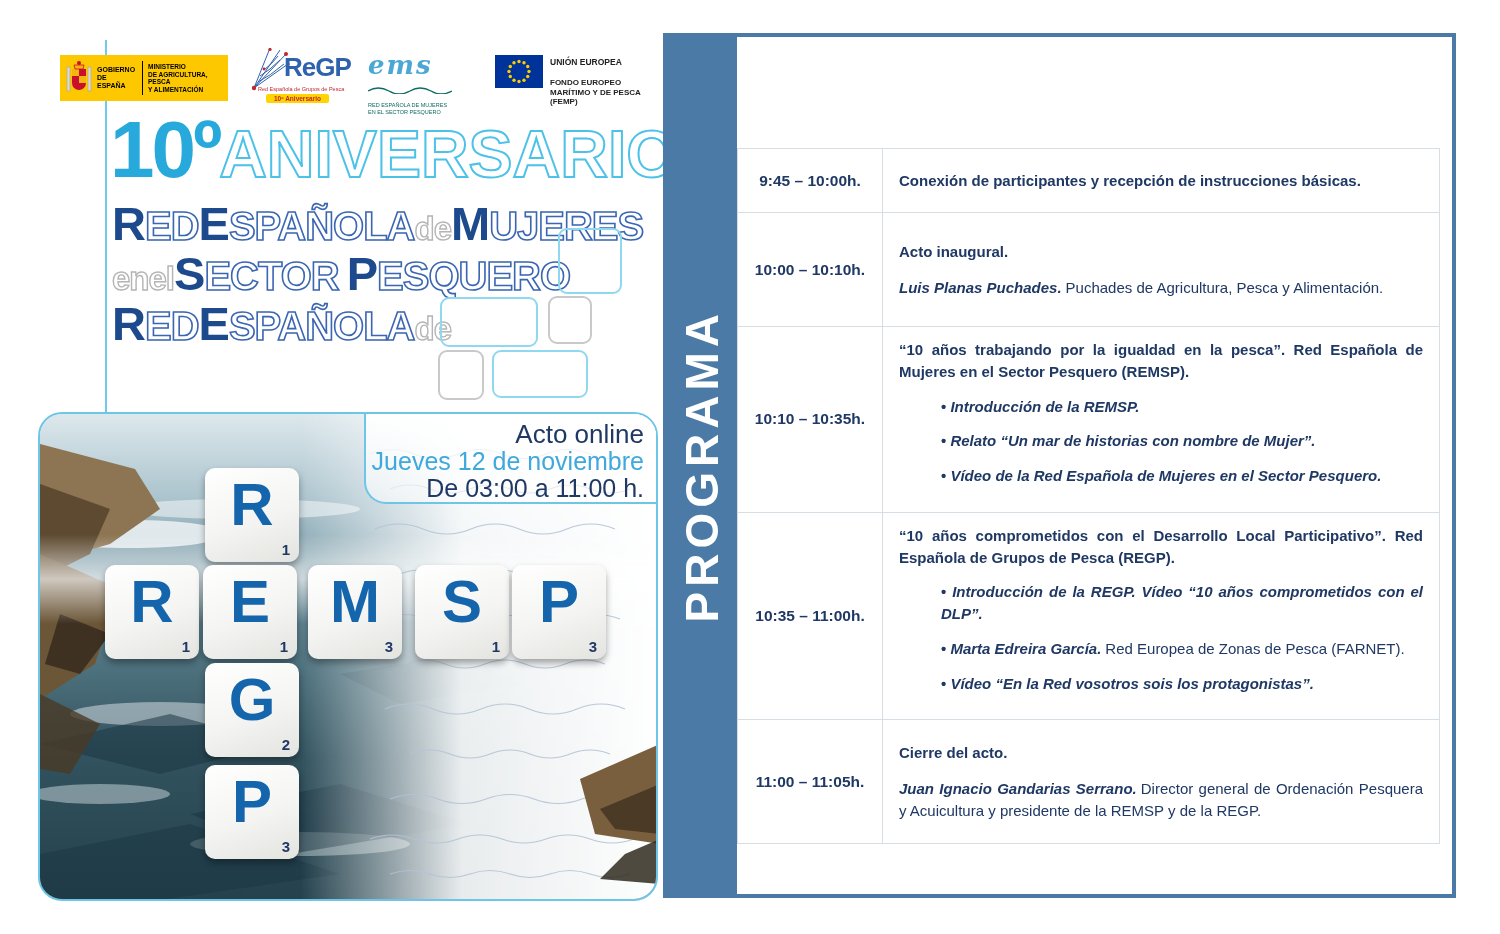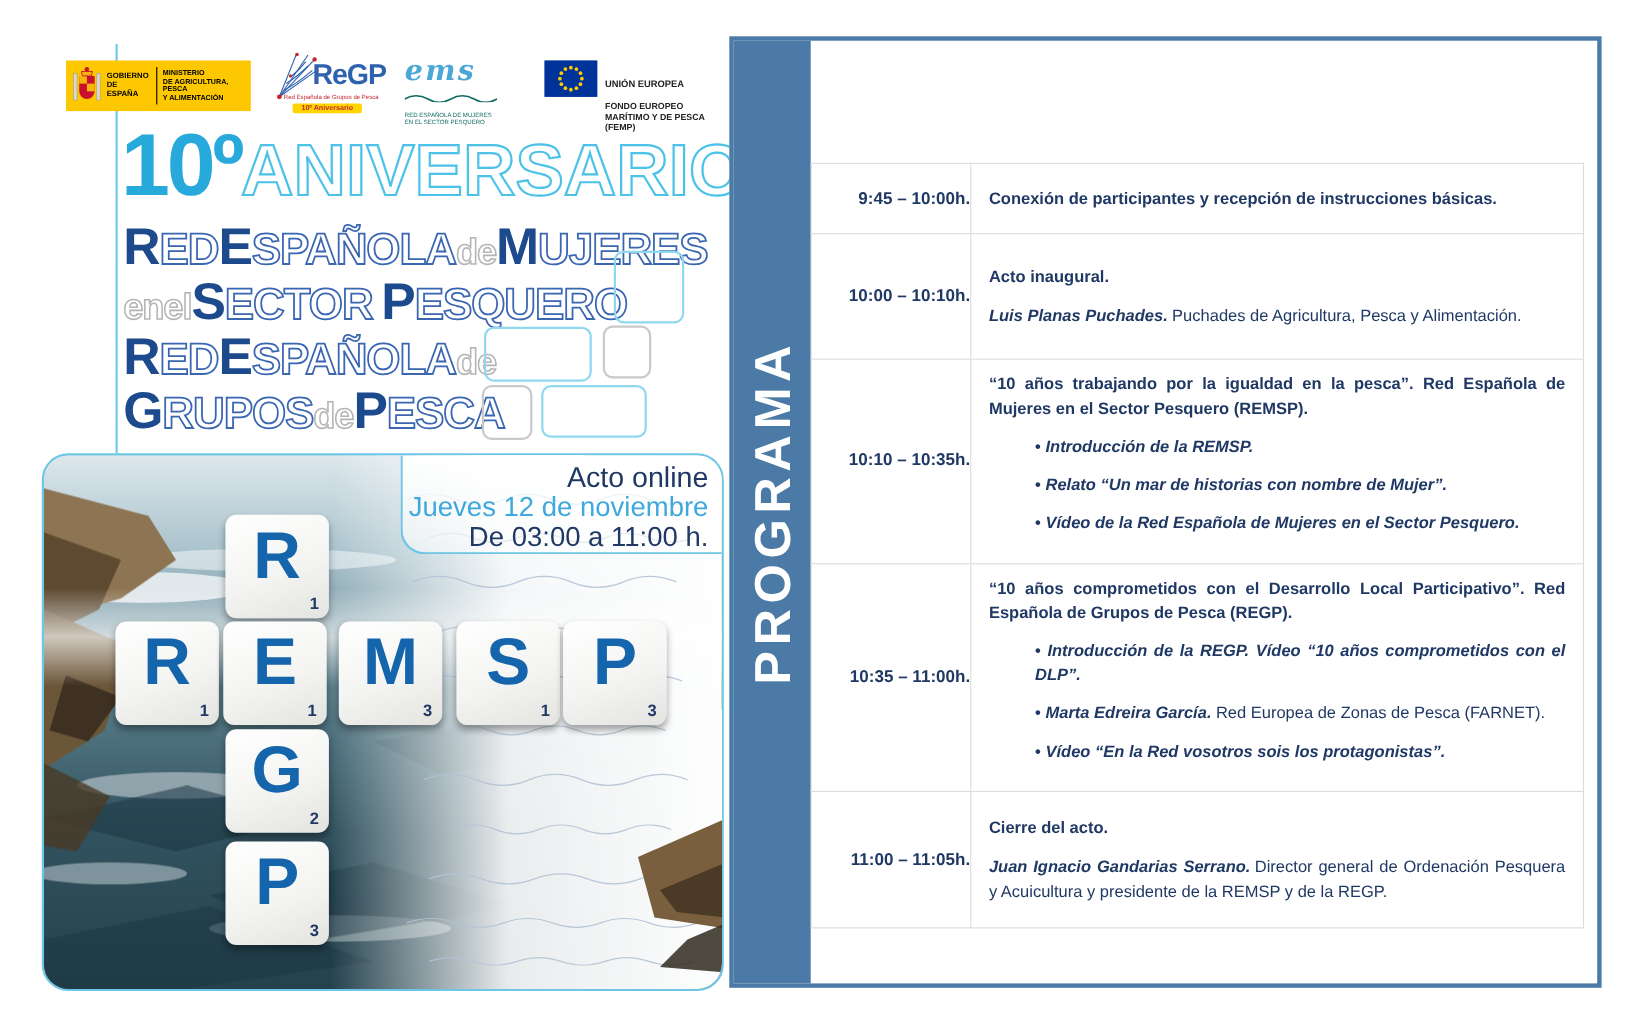--- a/index.html
+++ b/index.html
@@ -28,21 +28,21 @@
                font-size:6.5px; font-weight:bold; padding:1px 8px; border-radius:2px; }
 
   .remsp-logo { position:absolute; left:368px; top:50px; width:90px; height:58px; }
   .remsp-script { font-style:italic; font-weight:bold; font-size:26px; color:#4aa7d6;
                   font-family:"DejaVu Serif", serif; letter-spacing:2px; }
   .remsp-sub { font-size:5.5px; color:#0e6a63; line-height:7px; margin-top:4px; text-transform:uppercase; }
 
   .eu-logo { position:absolute; left:495px; top:55px; display:flex; }
   .eu-flag { width:48px; height:33px; background:#003399; }
   .eu-text { margin-left:7px; }
-  .eu-l1 { font-size:8.5px; font-weight:bold; color:#222; margin-top:16px; }
+  .eu-l1 { font-size:8.5px; font-weight:bold; color:#222; margin-top:2px; }
   .eu-l2 { font-size:8px; font-weight:bold; color:#222; margin-top:11px; line-height:9.5px; width:110px; }
 
   
   .t-line { position:absolute; white-space:nowrap; letter-spacing:-1px; }
   .seg { display:inline-block; vertical-align:baseline; }
   .c-solid { color:#27aadb; font-size:80px; font-weight:bold; letter-spacing:-3px; }
   .c-out   { color:#fff; -webkit-text-stroke:2px #4cc2e8; font-size:66px; font-weight:bold; letter-spacing:0px; }
   .b-big   { color:#1c4a8c; font-size:47px; font-weight:bold; }
   .b-out   { color:#fff; -webkit-text-stroke:1.6px #3a66b2; font-size:40px; font-weight:bold; }
   .g-out   { color:#fff; -webkit-text-stroke:1.4px #b5b5b5; font-size:33px; font-weight:bold; text-transform:lowercase; }
@@ -75,21 +75,21 @@
   
   #panel { position:absolute; left:663px; top:33px; width:793px; height:865px;
            border:4px solid #4b7aa6; background:#fff; }
   #panel-bar { position:absolute; left:0; top:0; width:70px; height:857px; background:#4b7aa6;
                display:flex; align-items:center; justify-content:center; }
   #panel-bar .vtxt { writing-mode:vertical-rl; transform:rotate(180deg);
                      color:#fff; font-weight:bold; font-size:46px; letter-spacing:5px; }
 
   #prog-table { position:absolute; left:70px; top:111px; width:703px; border-collapse:collapse; }
   #prog-table td { border:1px solid #d6dde3; vertical-align:middle; }
-  td.time { width:145px; text-align:right; font-weight:bold; color:#1f3864; font-size:15.5px; }
+  td.time { width:145px; text-align:center; font-weight:bold; color:#1f3864; font-size:15.5px; }
   td.body { padding:12px 16px; color:#1f3864; font-size:15px; line-height:1.45; }
   .hd   { font-weight:bold; text-align:justify; }
   .pline { margin-top:14px; text-align:justify; }
   .spk  { font-weight:bold; font-style:italic; margin-right:4px; }
   .role { font-weight:normal; }
   ul.blts { list-style:none; margin:4px 0 2px 42px; }
   ul.blts li { margin:13px 0; text-align:justify; }
   ul.blts li::before { content:"• "; font-weight:bold; color:#1f3864; }
   .bem { font-weight:bold; font-style:italic; }
   .bpl { font-weight:normal; margin-left:4px; }
@@ -200,23 +200,20 @@
     </div>
 
     <div class="t-line" style="left:112px; top:246px;">
       <span class="seg g-out">en</span><span class="seg g-out">el</span><span class="seg b-big">S</span><span class="seg b-out">ECTOR</span><span class="sp-sm"></span><span class="seg b-big">P</span><span class="seg b-out">ESQUERO</span>
     </div>
 
     <div class="t-line" style="left:112px; top:296px;">
       <span class="seg b-big">R</span><span class="seg b-out">ED</span><span class="seg b-big">E</span><span class="seg b-out">SPAÑOLA</span><span class="seg g-out">de</span>
     </div>
 
-    <div class="t-line" style="left:112px; top:345px;">
-      <span class="seg b-big">G</span><span class="seg b-out">RUPOS</span><span class="seg g-out">de</span><span class="seg b-big">P</span><span class="seg b-out">ESCA</span>
-    </div>
 
     <div class="ph-tile ph-cyan" style="left:558px; top:228px; width:64px; height:66px;"></div>
     <div class="ph-tile ph-cyan" style="left:440px; top:297px; width:98px; height:50px;"></div>
     <div class="ph-tile ph-gray" style="left:548px; top:296px; width:44px; height:48px;"></div>
     <div class="ph-tile ph-gray" style="left:438px; top:350px; width:46px; height:50px;"></div>
     <div class="ph-tile ph-cyan" style="left:492px; top:350px; width:96px; height:48px;"></div>
 
     <div id="photo">
       <svg class="scene" width="620" height="489" viewBox="0 0 620 489">
         <defs>

